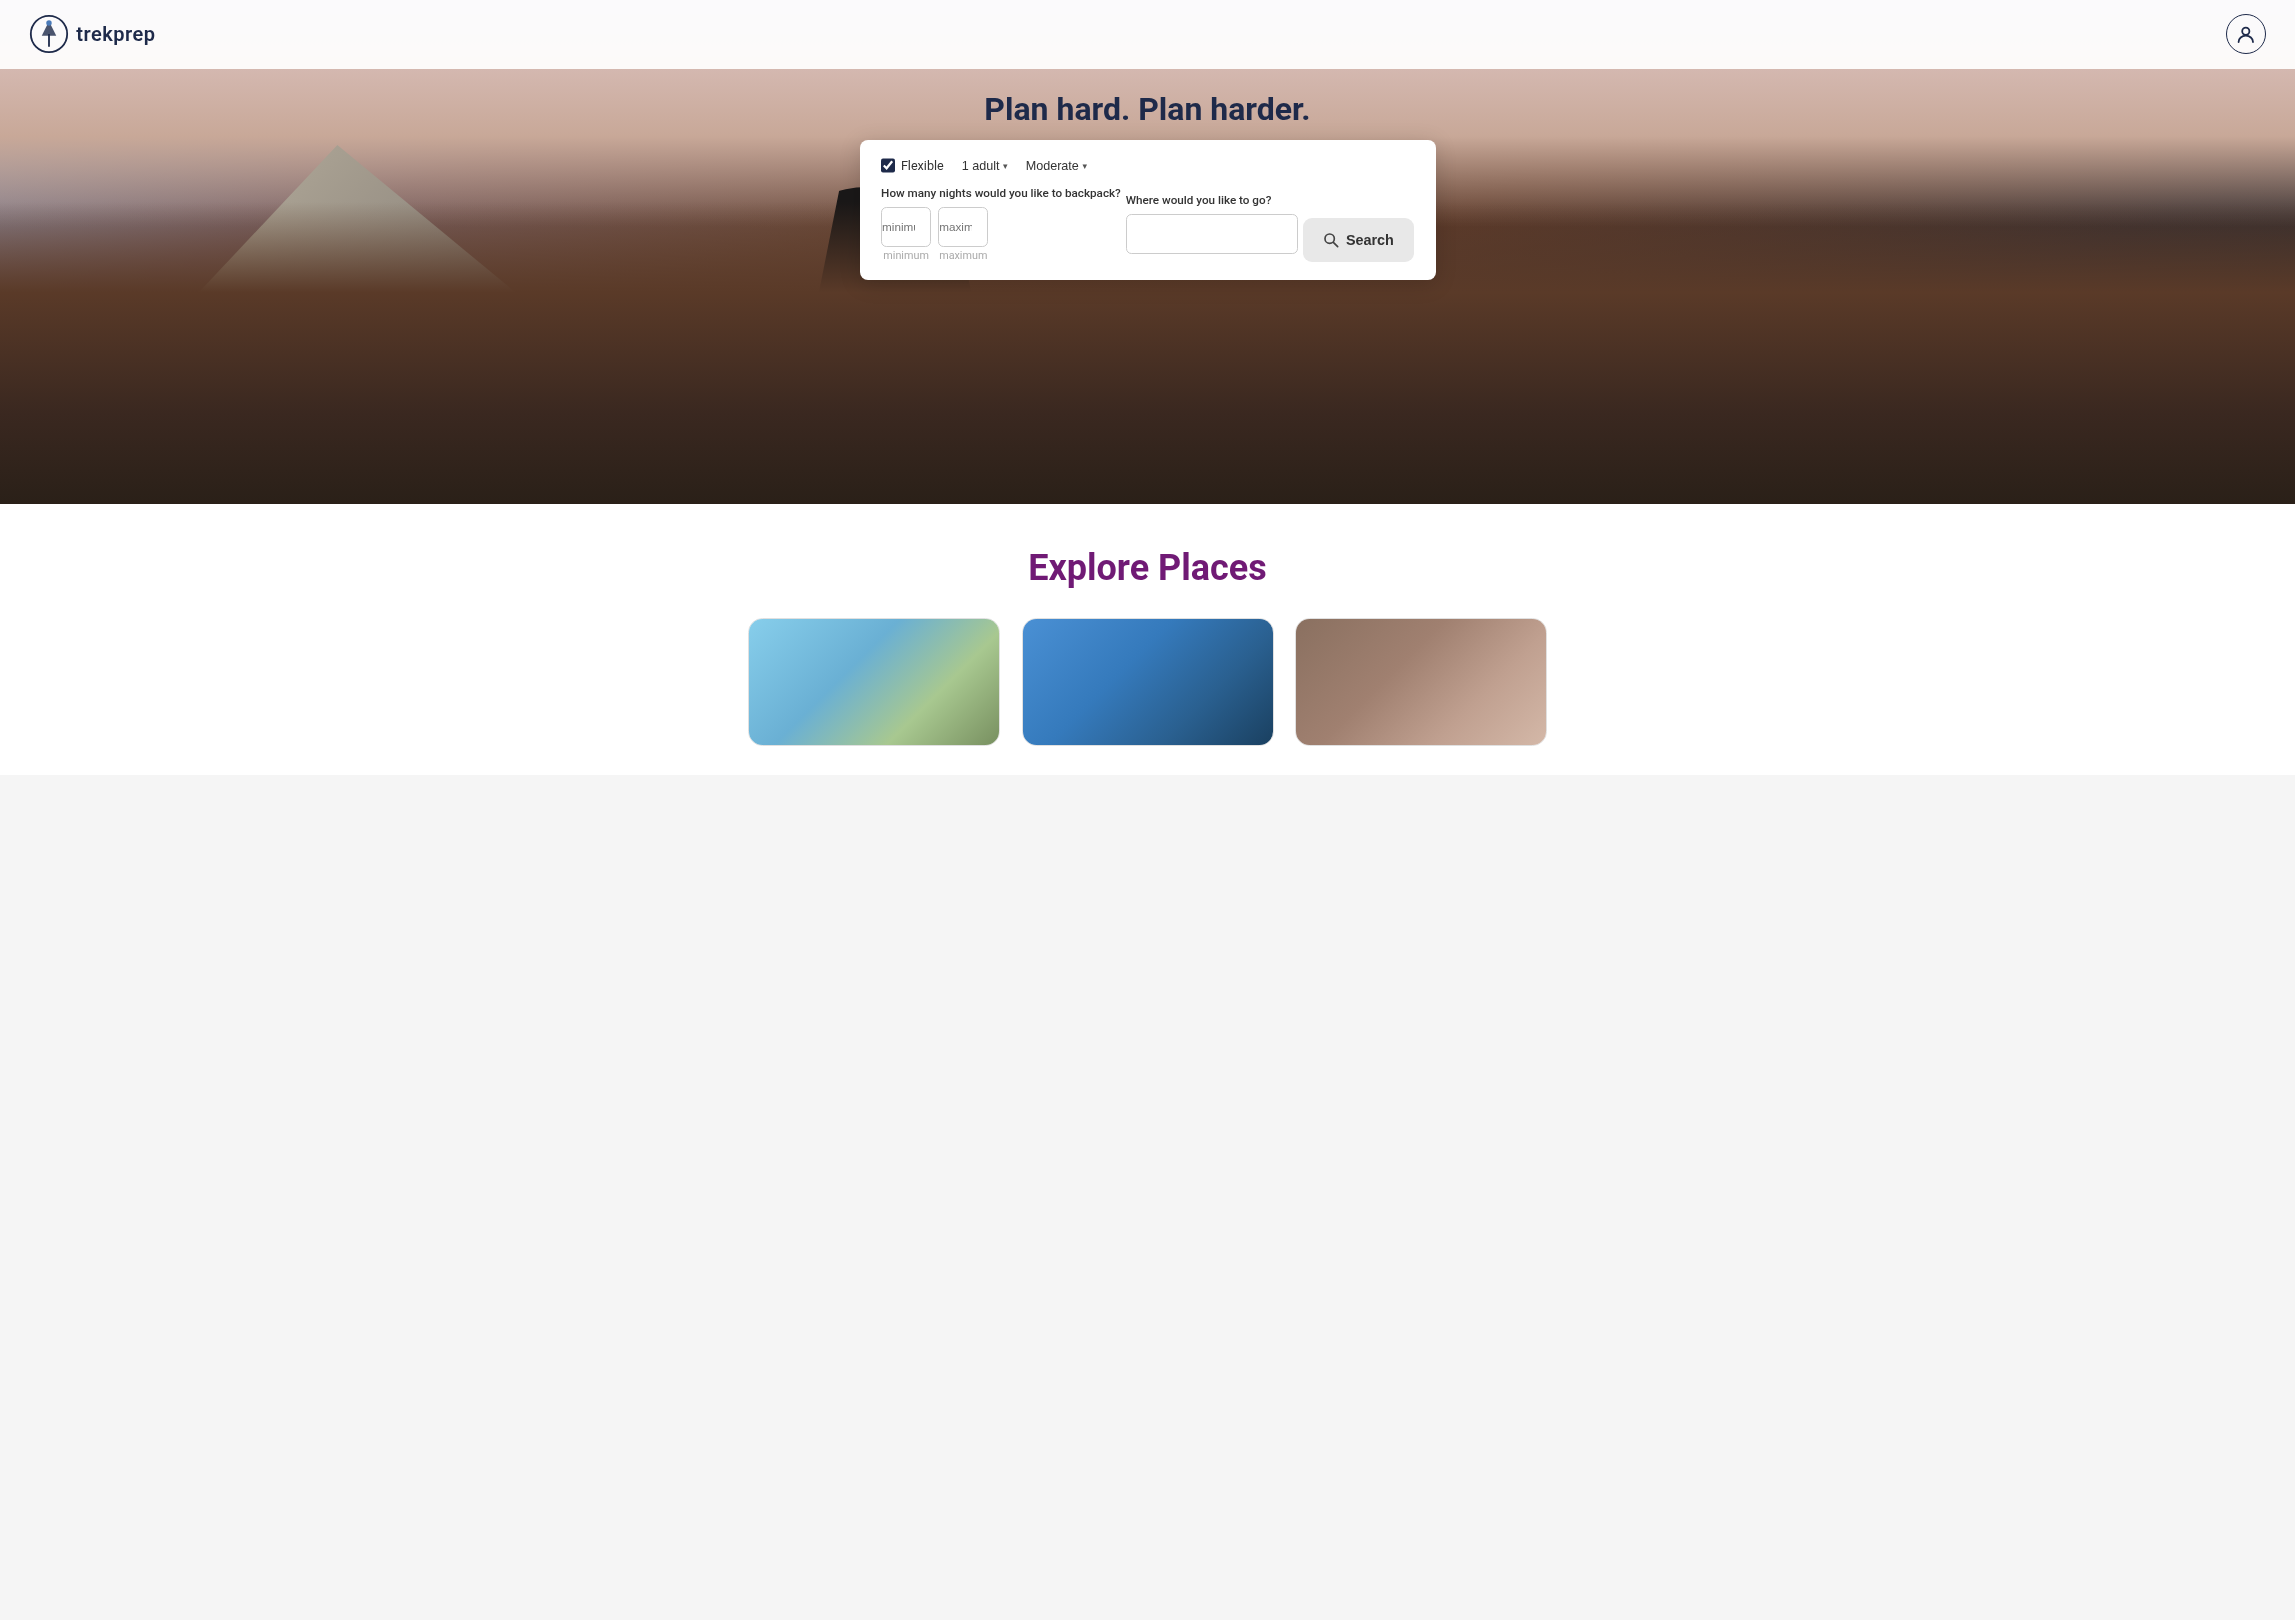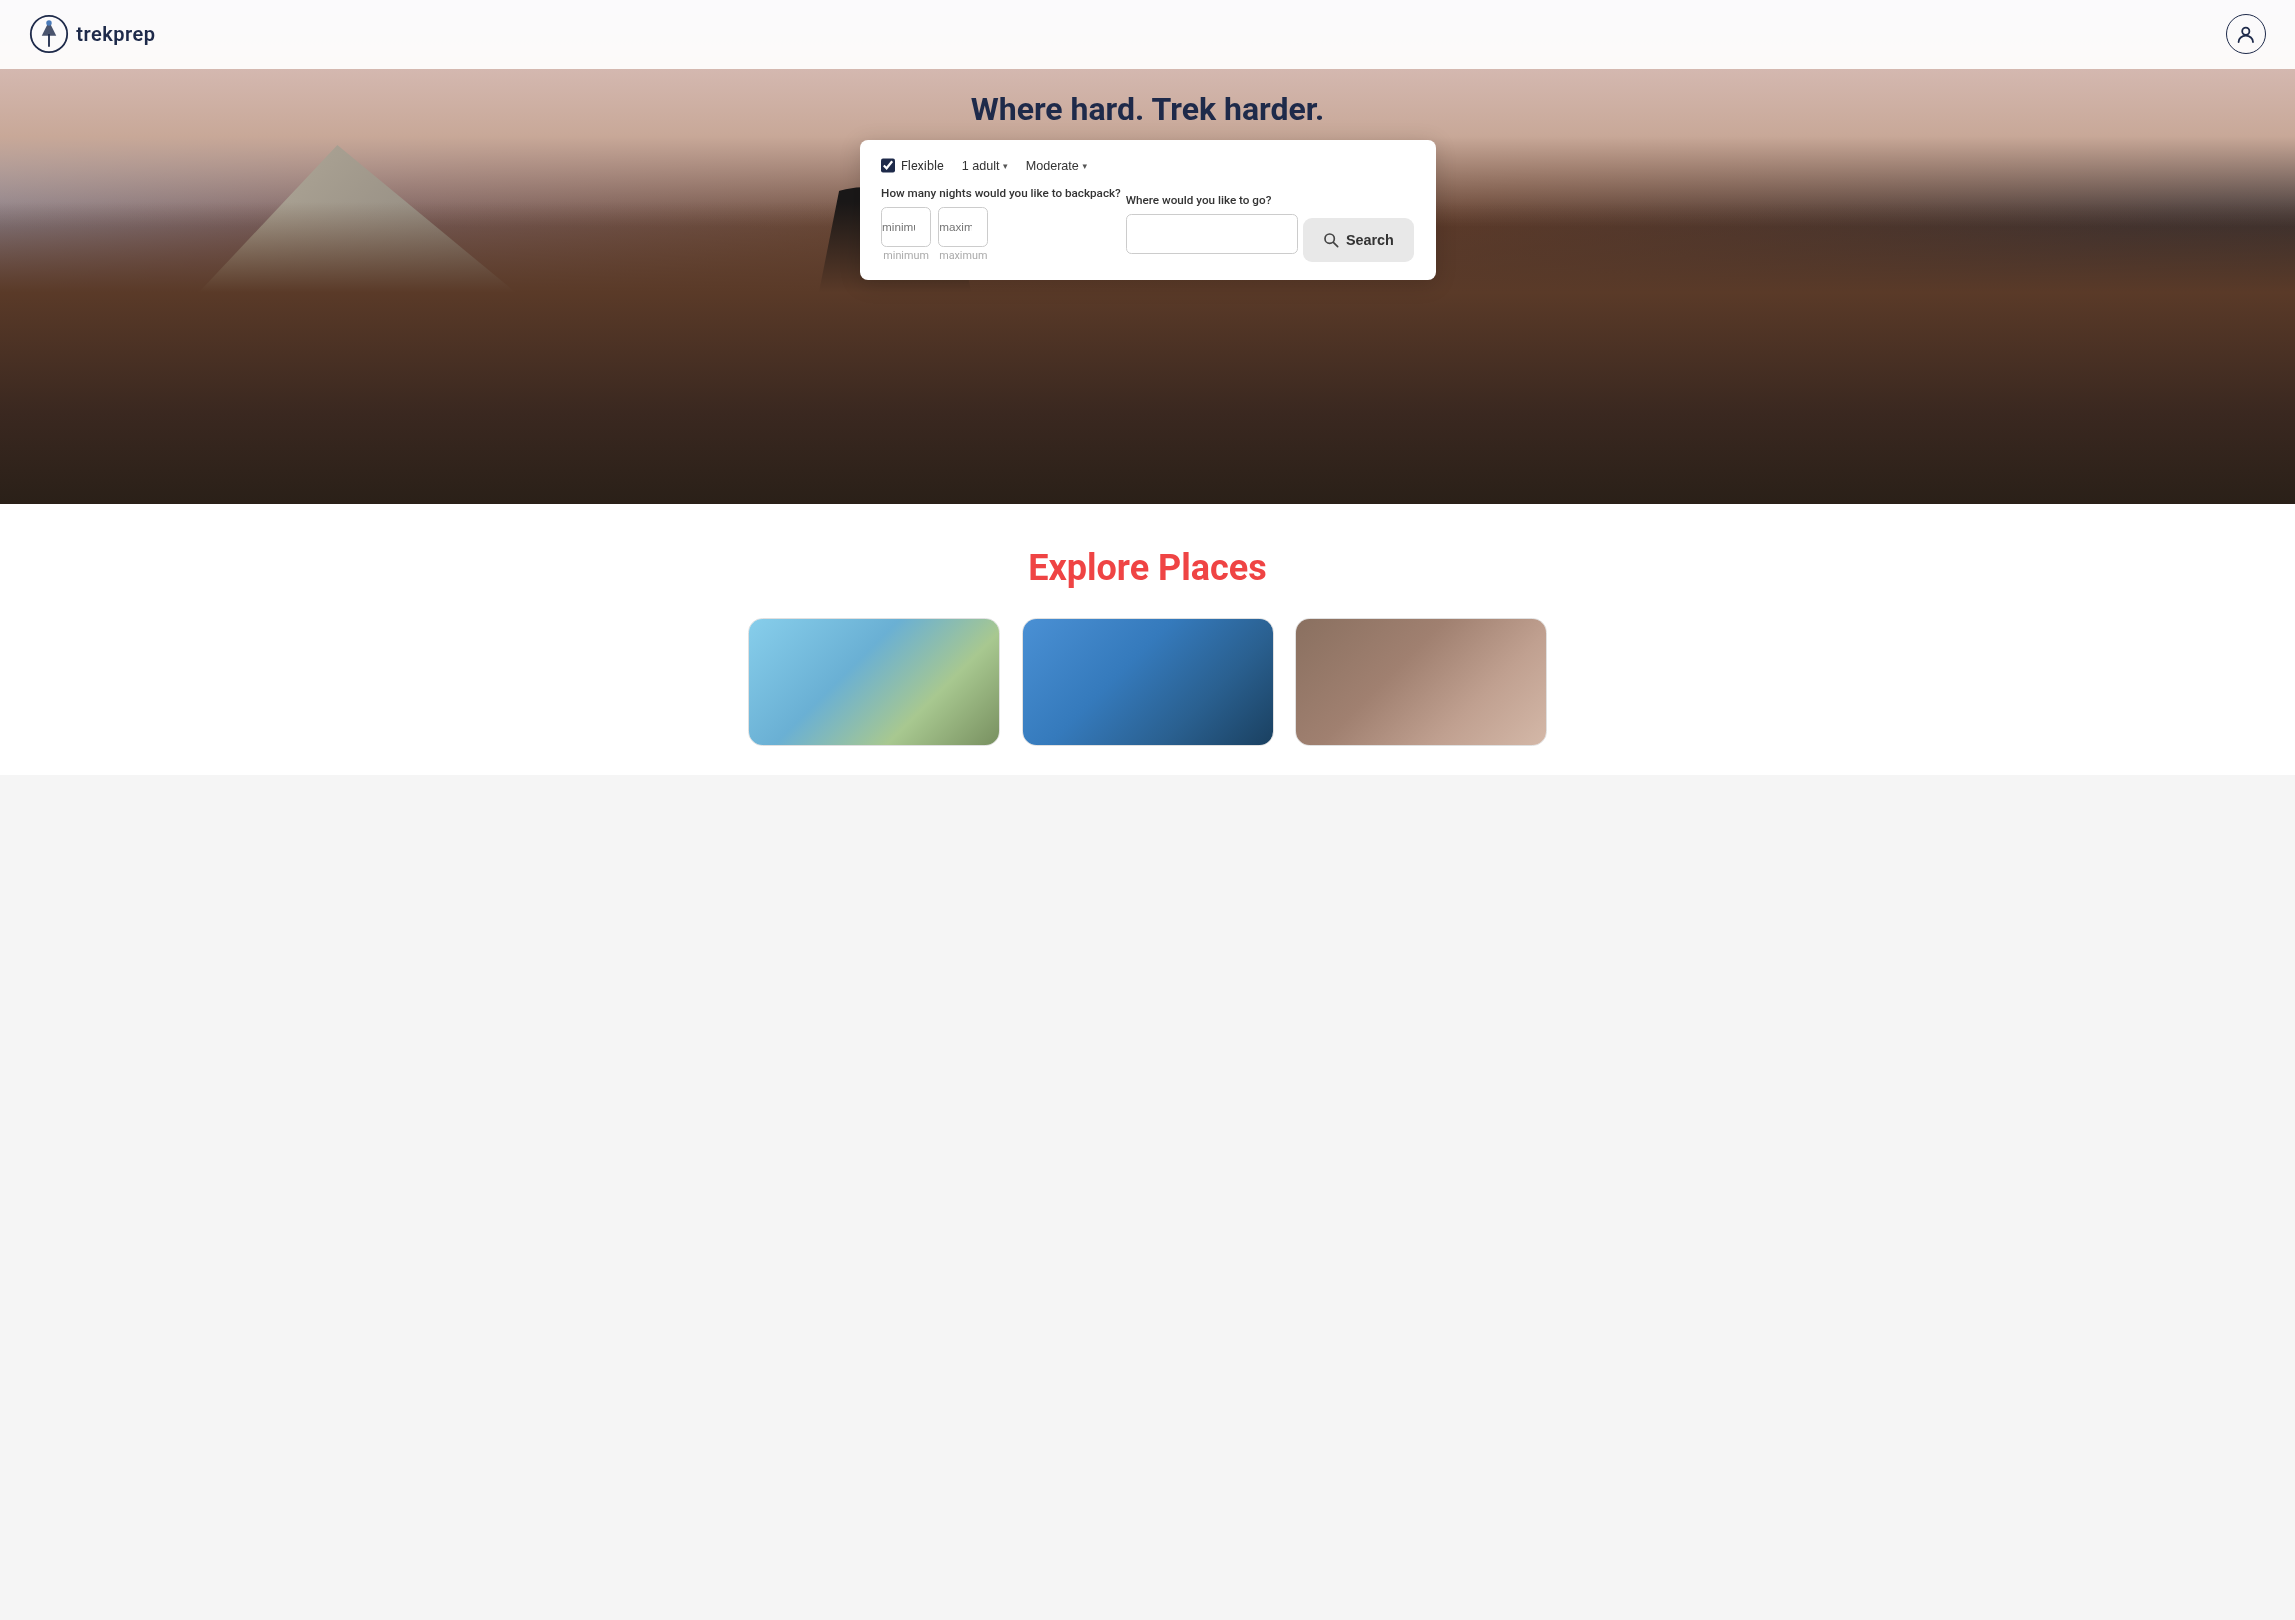--- a/index.html
+++ b/index.html
@@ -275,21 +275,21 @@
     
     .explore-section {
       background: white;
       padding: 43px 29px 29px;
       text-align: center;
     }
 
     .explore-title {
       font-size: 36px;
       font-weight: 700;
-      color: #ef4444;
+      color: #701a75;
       margin-bottom: 29px;
     }
 
     .explore-cards {
       display: flex;
       justify-content: center;
       gap: 21.6px;
     }
 
     .place-card {
@@ -340,21 +340,21 @@
     </svg>
   </button>
 </nav>
 
 <section class="hero">
   <div class="hero-bg">
     <div class="hero-tent"></div>
     <div class="hero-person"></div>
   </div>
 
-  <h1 class="hero-title">Where hard. Trek harder.</h1>
+  <h1 class="hero-title">Plan hard. Plan harder.</h1>
 
   <div class="search-box">
 
     <div class="search-box-top">
       <label class="flexible-check">
         <input type="checkbox" checked="" style="">
         <span>Flexible</span>
       </label>
 
       <button class="dropdown-item">

